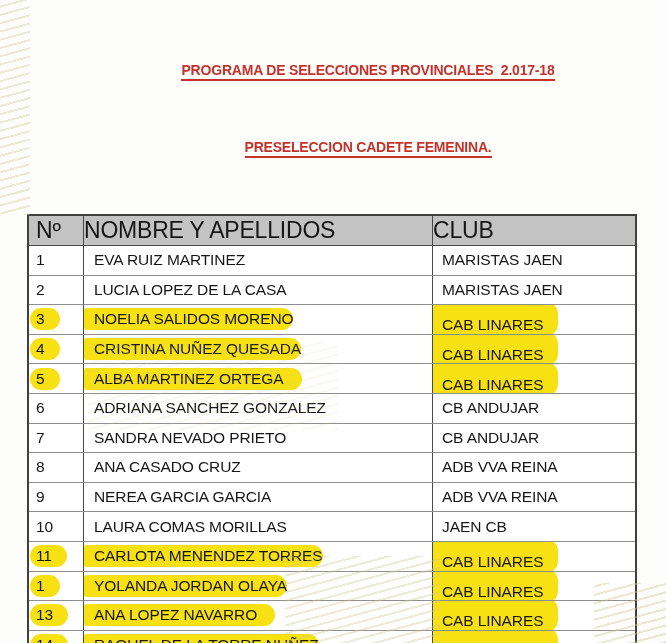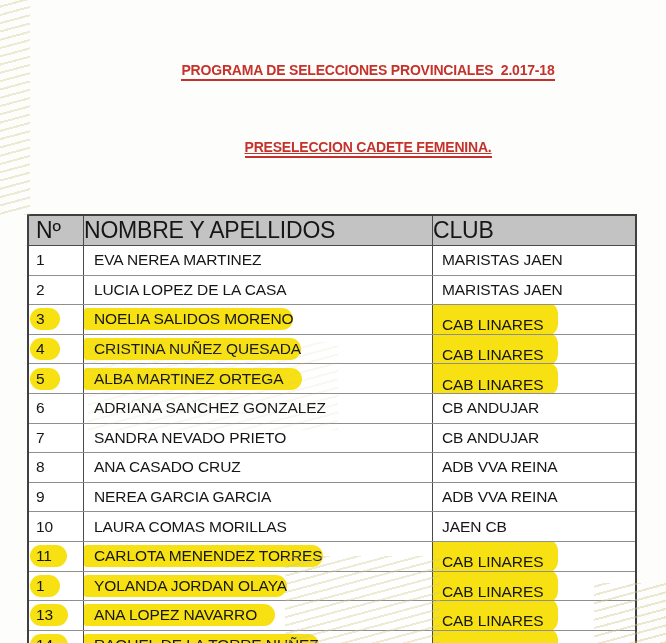--- a/index.html
+++ b/index.html
@@ -19,21 +19,21 @@
   .wm-midrow { left:88px; top:342px; width:250px; height:88px; opacity:.28; }
   .wm-bcenter{ left:285px; top:556px; width:155px; height:87px; opacity:.8; }
   .wm-bright { left:594px; top:583px; width:72px; height:60px; opacity:.9; }
 
   .titles { padding-top:22px; margin-left:70px; width:calc(100% - 70px);
             text-align:center; white-space:pre; }
   .title-line {
     font-size:14px; font-weight:700; line-height:24px;
     color:var(--title-red); letter-spacing:-0.2px;
   }
-  .title-line + .title-line { margin-top:17px;text-decoration:underline; }
+  .title-line + .title-line { margin-top:17px; }
   .title-line span { border-bottom:2px solid var(--title-red); padding-bottom:1px; }
 
   .table {
     position:relative; z-index:1;
     margin:19px 0 0 27px; width:610px; box-sizing:border-box;
     border:2px solid #3f3f3f; background:#fff;
   }
   .tr { display:grid; grid-template-columns:55px 349px 1fr; }
   .thead .tr { height:29px; background:var(--header-row-gray);
                border-bottom:1.4px solid #4a4a4a; }
@@ -87,21 +87,21 @@
             <span>CLUB</span>
           </div>
       </div>
     </div>
     <div class="tbody">
         <div class="tr">
     <div class="td td-num">
             <span>1</span>
           </div>
     <div class="td td-name">
-            <span>EVA NEREA MARTINEZ</span>
+            <span>EVA RUIZ MARTINEZ</span>
           </div>
     <div class="td td-club">
             <span>MARISTAS JAEN</span>
           </div>
   </div>
         <div class="tr">
     <div class="td td-num">
             <span>2</span>
           </div>
     <div class="td td-name">

